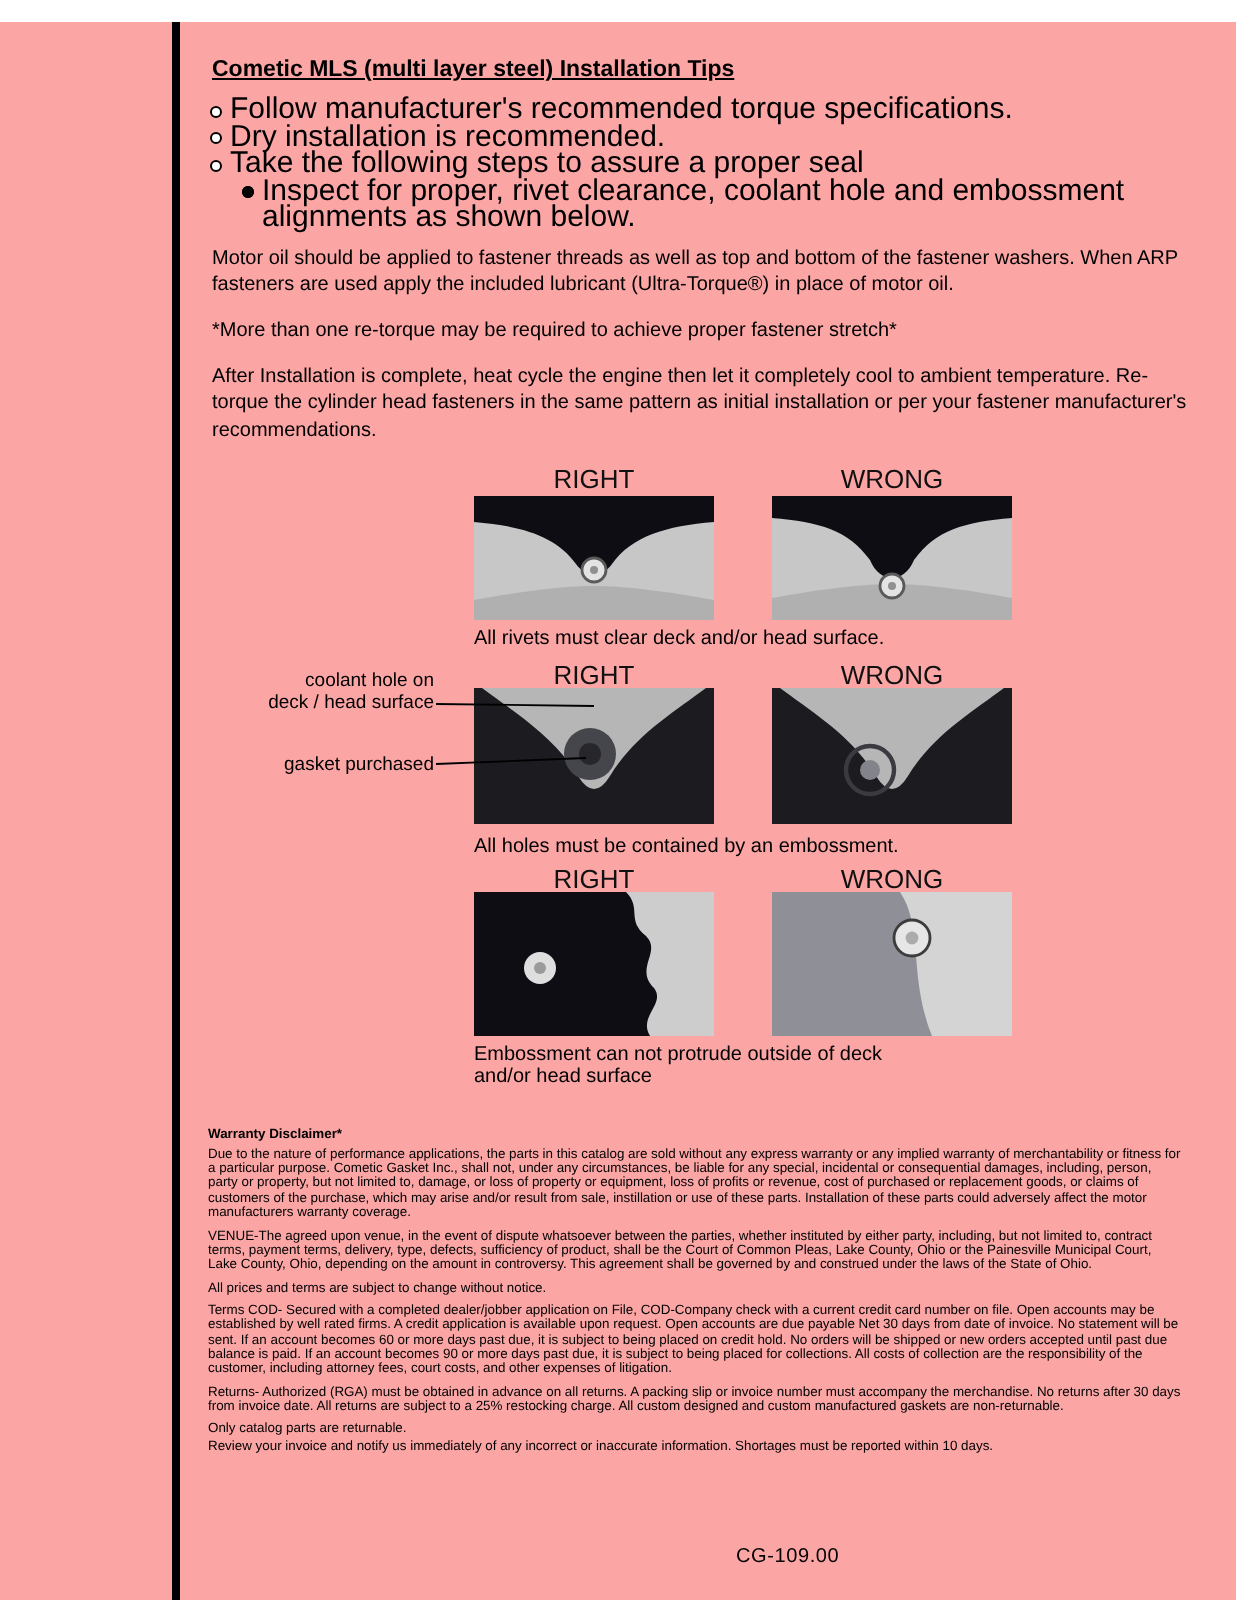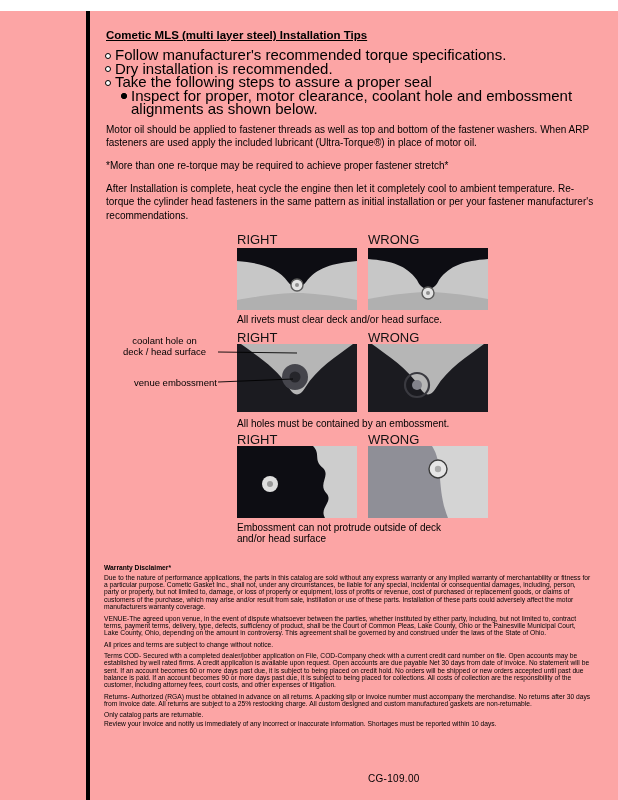--- a/index.html
+++ b/index.html
@@ -12,26 +12,26 @@
   .tip{position:relative;padding-left:10px;font-size:15px;line-height:13.5px;}
   .tip .b{position:absolute;left:0;top:4.5px;width:4px;height:4px;border:1px solid #000;
           border-radius:50%;background:#fff;}
   .tip.sub{margin-left:16px;}
   .tip.sub .b{background:#000;}
   .diesel-heading{font-size:11px;font-weight:bold;margin:13px 0 0 2px;}
   .para{font-size:10px;line-height:13.2px;width:492px;margin:7px 0 0 2px;}
   .para.p2{margin-top:10px;}
   .note{margin-top:10px;}
   .diagram-section{position:relative;height:318px;margin-top:10px;width:500px;}
-  .dg-h{position:absolute;width:120px;font-size:13px;color:#111;}
+  .dg-h{position:absolute;width:120px;text-align:center;font-size:13px;color:#111;}
   .dg-img{position:absolute;width:120px;font-size:0;line-height:0;}
-  .c1{left:133px;} .c2{left:264px;}
+  .c1{left:133px;} .c2{left:282px;}
   .cap{position:absolute;left:133px;font-size:10px;line-height:11.5px;}
   .lbl{position:absolute;font-size:9.5px;line-height:11px;}
-  .lbl1{left:8px;top:103px;width:105px;text-align:center;}
+  .lbl1{left:8px;top:103px;width:105px;text-align:right;}
   .lbl2{left:8px;top:145px;width:105px;text-align:right;}
   .leaders{position:absolute;left:0;top:0;pointer-events:none;}
   .warranty{margin-top:14px;width:488px;}
   .w-head{font-size:6.7px;font-weight:bold;margin:0 0 3px 0;}
   .w-p{font-size:6.7px;line-height:1.1;margin:0 0 4px 0;}
   .w-p.tight{margin-bottom:1px;}
   .code{position:absolute;left:368px;top:762px;font-size:10px;letter-spacing:.3px;}
 </style>
 </head>
 <body>
@@ -53,21 +53,21 @@
       </div>
       <div class="tip">
         <span class="b"></span>
         <span>Take the following steps to assure a proper seal</span>
       </div>
       <div class="tip sub">
         <span class="b"></span>
       </div>
       <div class="tip sub">
         <span class="b"></span>
-        <span>Inspect for proper, motor clearance, coolant hole and embossment alignments as shown below.</span>
+        <span>Inspect for proper, rivet clearance, coolant hole and embossment alignments as shown below.</span>
       </div>
     </div>
 
     <p class="para">Motor oil should be applied to fastener threads as well as top and bottom of the fastener washers. When ARP fasteners are used apply the included lubricant (Ultra-Torque®) in place of motor oil.</p>
     <p class="para note">*More than one re-torque may be required to achieve proper fastener stretch*</p>
     <p class="para p2">After Installation is complete, heat cycle the engine then let it completely cool to ambient temperature. Re-torque the cylinder head fasteners in the same pattern as initial installation or per your fastener manufacturer's recommendations.</p>
 
     <div class="diagram-section">
 
       <div class="dg-h c1" style="top:0;">RIGHT</div>
@@ -91,21 +91,21 @@
         </svg>
       </div>
       <div class="cap" style="top:82px;">All rivets must clear deck and/or head surface.</div>
 
       <div class="dg-h c1" style="top:98px;">RIGHT</div>
       <div class="dg-h c2" style="top:98px;">WRONG</div>
       <div class="lbl lbl1">
         <div>coolant hole on</div>
         <div>deck / head surface</div>
       </div>
-      <div class="lbl lbl2">venue embossment</div>
+      <div class="lbl lbl2">gasket purchased</div>
       <div class="dg-img c1" style="top:112px;">
         <svg viewBox="0 0 120 68" width="120" height="68">
           <rect width="120" height="68" fill="#1b1b20"></rect>
           <path d="M4,0 H116 C100,12 80,24 68,44 Q60,57 52,44 C40,24 20,12 4,0 Z" fill="#b6b6b6"></path>
           <circle cx="58" cy="33" r="13" fill="#45454c"></circle>
           <circle cx="58" cy="33" r="5.5" fill="#26262b"></circle>
         </svg>
       </div>
       <div class="dg-img c2" style="top:112px;">
         <svg viewBox="0 0 120 68" width="120" height="68">

